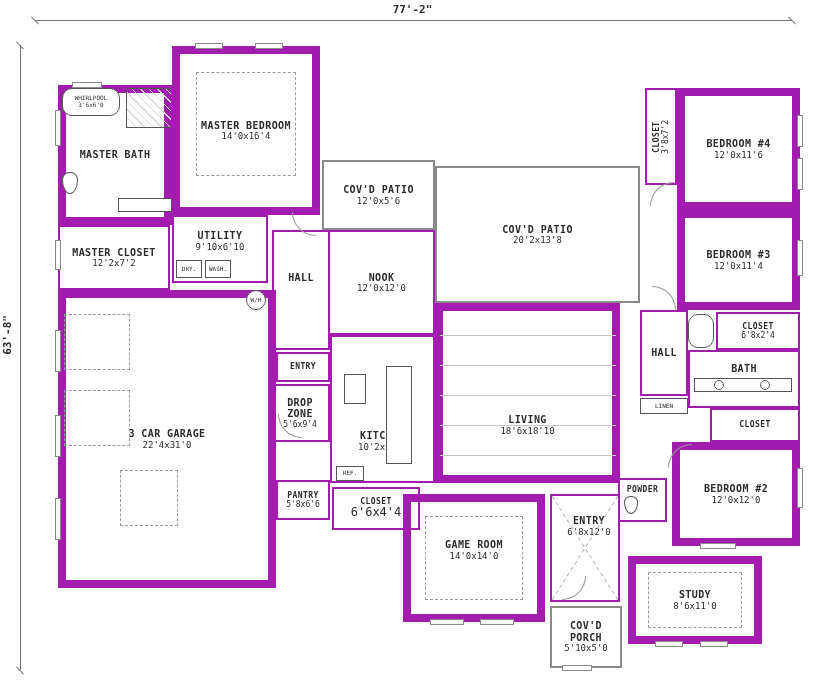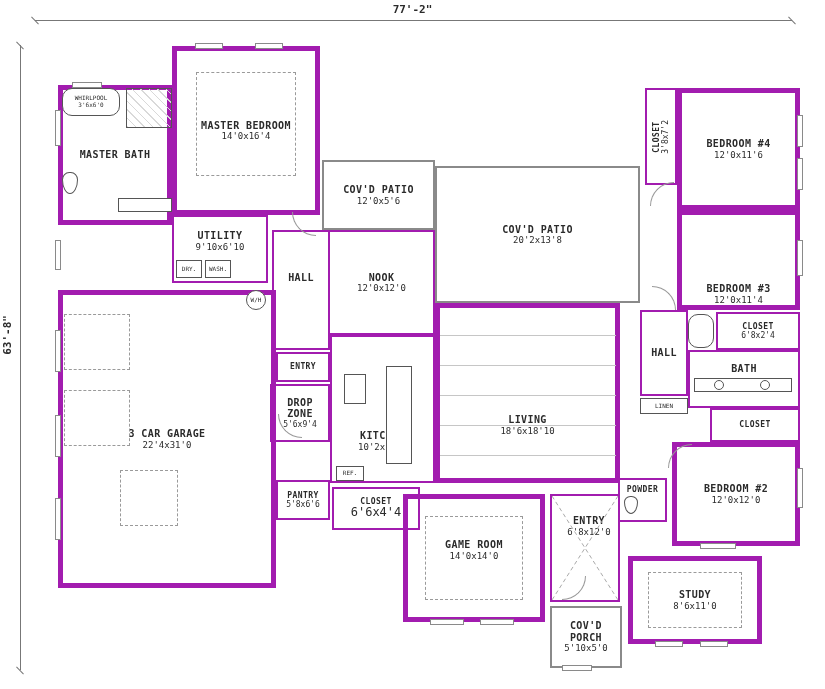--- a/index.html
+++ b/index.html
@@ -1,18 +1,18 @@
 <!DOCTYPE html>
 <html><head>
 <meta charset="utf-8">
 <style>
   html,body{margin:0;padding:0;background:#fff;}
   .plan{position:relative;width:825px;height:689px;background:#fff;overflow:hidden;
         font-family:"DejaVu Sans Mono","Liberation Mono",monospace;color:#2b2b2b;}
-  .room{position:absolute;box-sizing:border-box;border:5px solid #a21caf;
+  .room{position:absolute;box-sizing:border-box;border:8px solid #a21caf;
         display:flex;align-items:center;justify-content:center;background:transparent;}
   .room.thin{border-width:2px;}
   .room.open{border-width:2px;border-color:#8a8a8a;}
   .rlabel{text-align:center;line-height:1.15;position:relative;}
   .rname{display:block;font-size:10px;font-weight:bold;letter-spacing:.4px;white-space:pre-line;}
   .rdims{display:block;font-size:9px;}
   .low .rlabel{top:32px;}
   .high .rlabel{top:-22px;}
   .vert .rlabel{writing-mode:vertical-rl;transform:rotate(180deg);}
   .vert .rname{font-size:8px;}
@@ -75,20 +75,26 @@
     <div class="rlabel">
         <span class="rname">MASTER BATH</span>
       </div>
   </div>
   <div class="room" style="left:172px;top:46px;width:148px;height:169px;">
     <div class="rlabel">
         <span class="rname">MASTER BEDROOM</span>
         <span class="rdims">14'0x16'4</span>
       </div>
   </div>
+  <div class="room thin" style="left:58px;top:225px;width:112px;height:65px;">
+    <div class="rlabel">
+        <span class="rname">MASTER CLOSET</span>
+        <span class="rdims">12'2x7'2</span>
+      </div>
+  </div>
   <div class="room thin" style="left:172px;top:215px;width:96px;height:68px;">
     <div class="rlabel" style="top:-8px;">
         <span class="rname">UTILITY</span>
         <span class="rdims">9'10x6'10</span>
       </div>
   </div>
   <div class="room thin" style="left:272px;top:230px;width:58px;height:120px;">
     <div class="rlabel" style="top:-12px;">
         <span class="rname">HALL</span>
       </div>
@@ -104,21 +110,21 @@
         <span class="rname">CLOSET</span>
         <span class="rdims">3'8x7'2</span>
       </div>
   </div>
   <div class="room" style="left:677px;top:88px;width:123px;height:122px;">
     <div class="rlabel">
         <span class="rname">BEDROOM #4</span>
         <span class="rdims">12'0x11'6</span>
       </div>
   </div>
-  <div class="room" style="left:677px;top:210px;width:123px;height:100px;align-items:flex-end;">
+  <div class="room" style="left:677px;top:210px;width:123px;height:100px;">
     <div class="rlabel">
         <span class="rname">BEDROOM #3</span>
         <span class="rdims">12'0x11'4</span>
       </div>
   </div>
   <div class="room thin" style="left:716px;top:312px;width:84px;height:38px;">
     <div class="rlabel">
         <span class="rname" style="font-size:8px;">CLOSET</span>
         <span class="rdims" style="font-size:8px;">6'8x2'4</span>
       </div>

